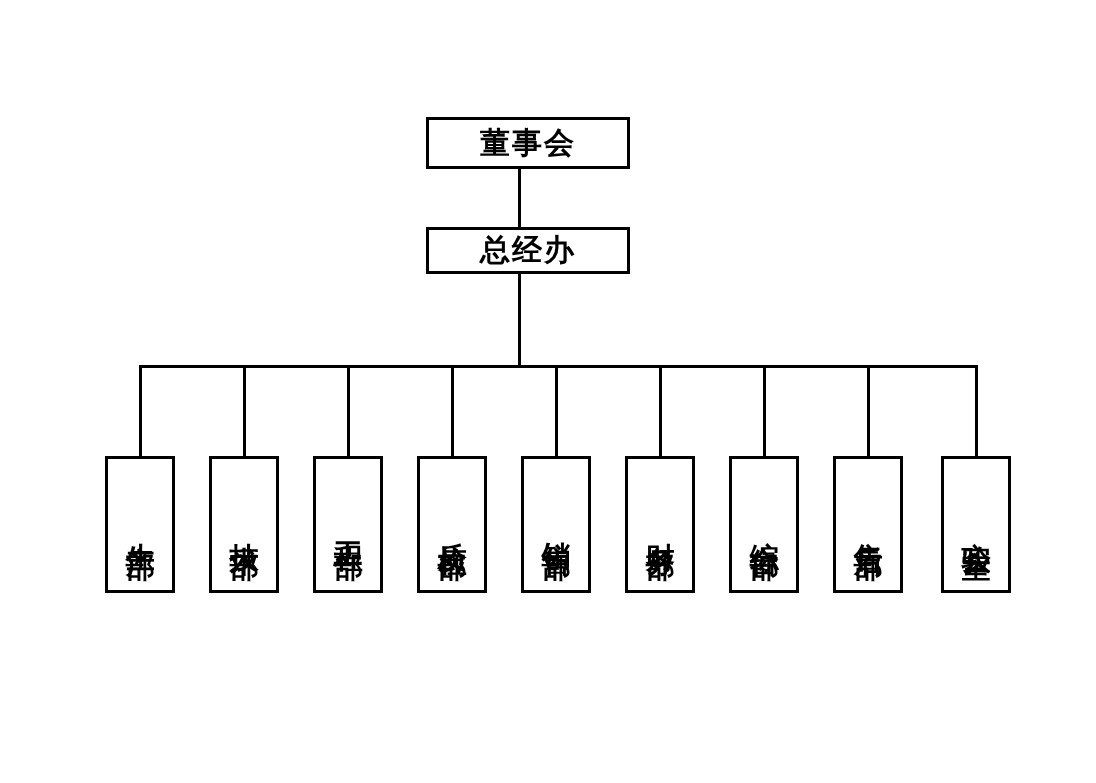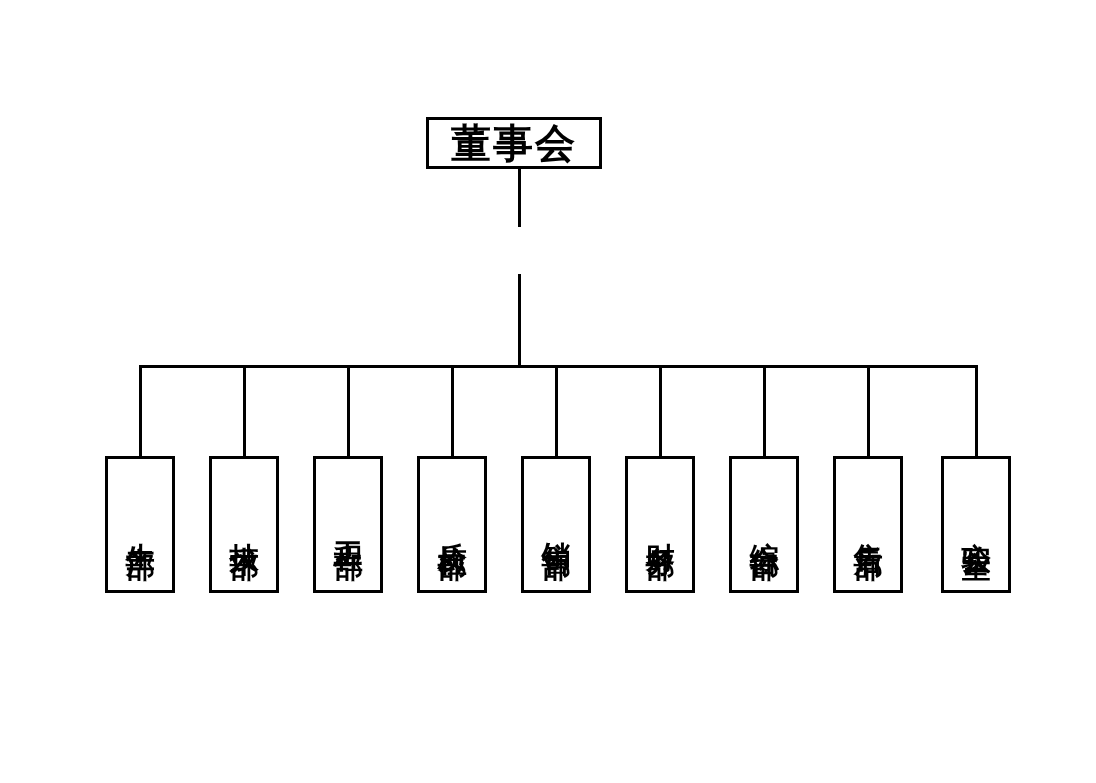--- a/index.html
+++ b/index.html
@@ -25,22 +25,22 @@
     display: flex;
     align-items: center;
     justify-content: center;
     color: #000000;
     font-weight: bold;
   }
 
   
   .node-top {
     left: 426px;
-    width: 176px;
-    font-size: 40px;
+    width: 204px;
+    font-size: 30px;
     letter-spacing: 2px;
   }
   #node-board  { top: 117px; height: 52px; }
   #node-gm     { top: 227px; height: 47px; }
 
   
   .node-dept {
     top: 456px;
     width: 70px;
     height: 137px;
@@ -68,20 +68,23 @@
 <body>
 
 <div id="canvas">
 
   <div class="node node-top" id="node-board">
     <span>董事会</span>
   </div>
 
   <div class="line vline" style="left:518px; top:169px; height:58px;"></div>
 
+  <div class="node node-top" id="node-gm">
+    <span>总经办</span>
+  </div>
 
   <div class="line vline" style="left:518px; top:274px; height:91px;"></div>
 
   <div class="line hline" style="left:139px; top:365px; width:839px;"></div>
 
   <div class="line vline" style="left:139px; top:365px; height:91px;"></div>
   <div class="line vline" style="left:243px; top:365px; height:91px;"></div>
   <div class="line vline" style="left:347px; top:365px; height:91px;"></div>
   <div class="line vline" style="left:451px; top:365px; height:91px;"></div>
   <div class="line vline" style="left:555px; top:365px; height:91px;"></div>

